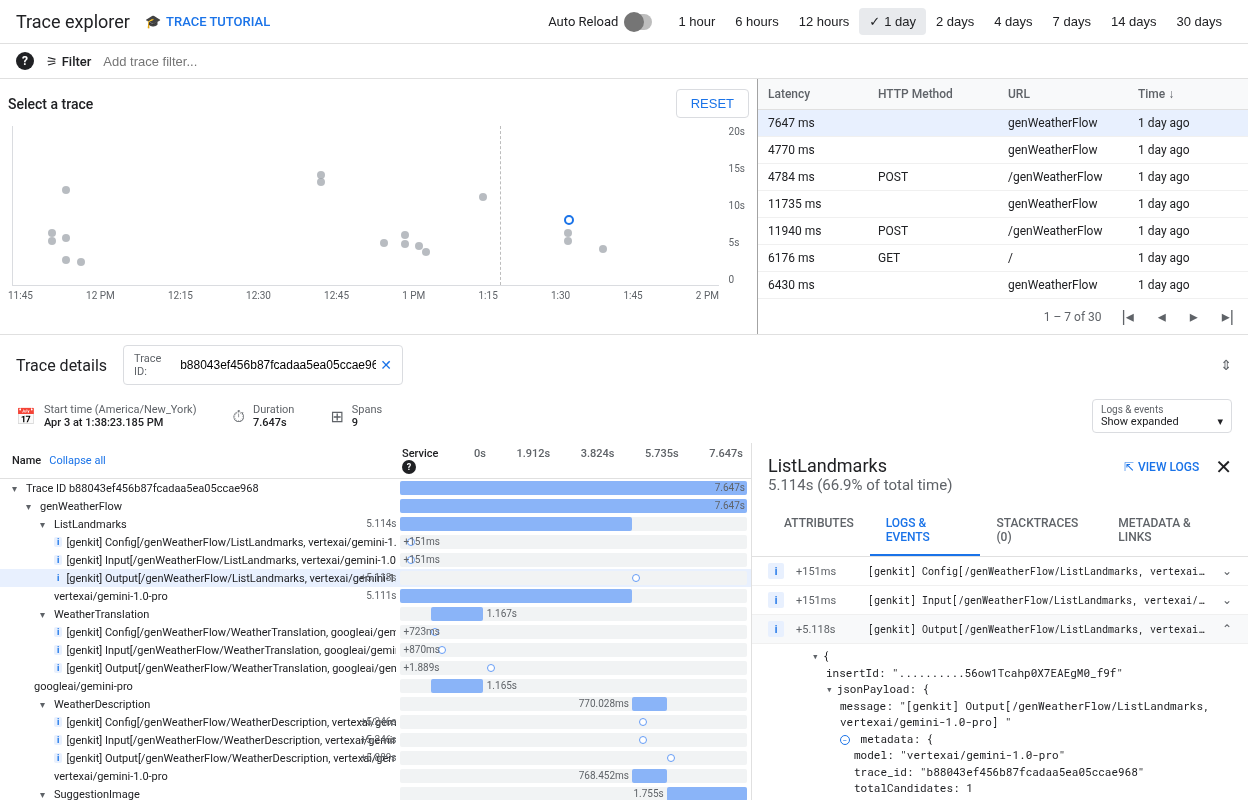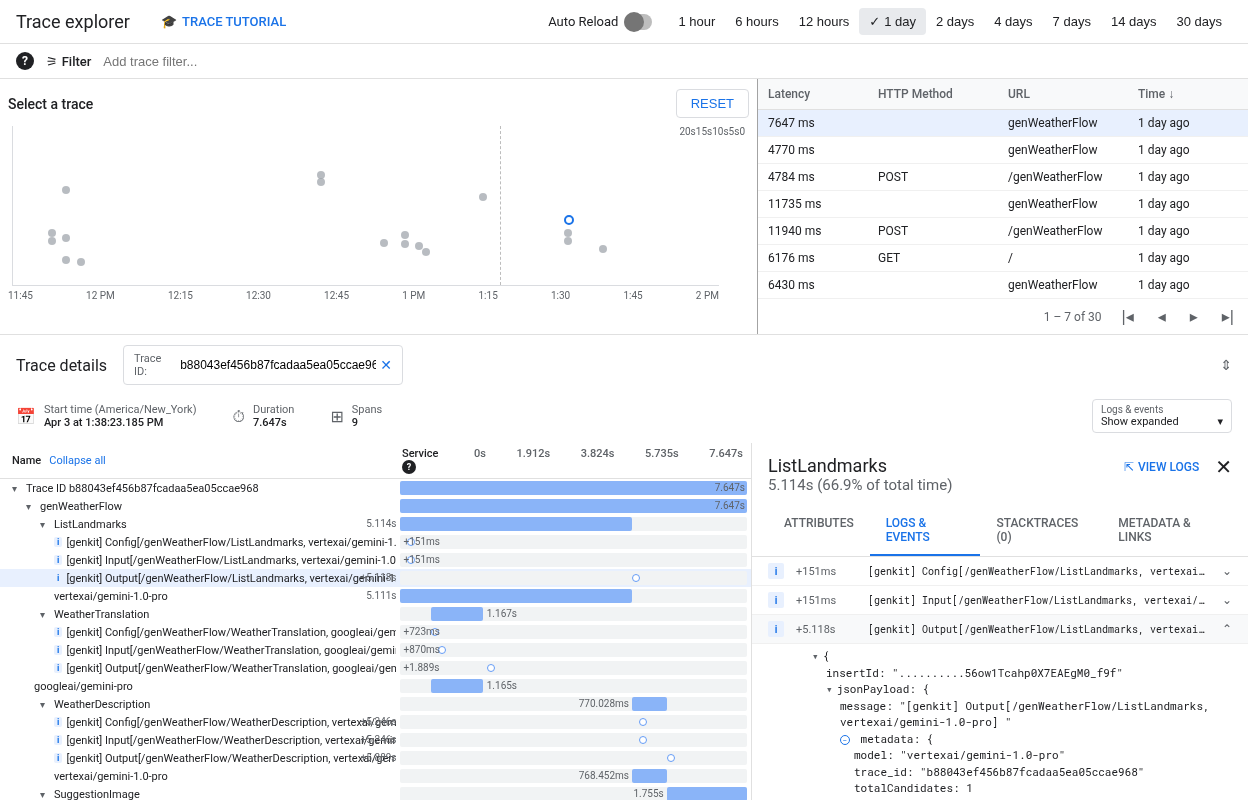--- a/index.html
+++ b/index.html
@@ -1,37 +1,37 @@
 <!DOCTYPE html>
 <html><head>
 <meta charset="utf-8">
 <style>
 * { box-sizing: border-box; margin: 0; padding: 0; }
 body { font-family: Roboto, Arial, sans-serif; font-size: 13px; color: #202124; background: #fff; width: 1248px; height: 800px; overflow: hidden; }
 .header { display: flex; align-items: center; padding: 8px 16px; border-bottom: 1px solid #e0e0e0; }
-.header h1 { font-size: 18px; font-weight: 400; margin-right: 32px; }
+.header h1 { font-size: 18px; font-weight: 400; margin-right: 16px; }
 .tutorial-link { color: #1a73e8; font-size: 13px; font-weight: 500; display: flex; align-items: center; gap: 4px; }
 .header-spacer { flex: 1; }
 .auto-reload { display: flex; align-items: center; gap: 6px; margin-right: 16px; font-size: 13px; }
 .toggle-off { width: 28px; height: 16px; background: #bdbdbd; border-radius: 8px; position: relative; }
 .toggle-off::after { content: ''; position: absolute; left: 0; top: -2px; width: 20px; height: 20px; background: #757575; border-radius: 50%; display: flex; align-items: center; justify-content: center; }
 .time-range { display: flex; gap: 0; }
 .time-btn { padding: 6px 10px; font-size: 13px; font-weight: 400; color: #202124; background: none; border: none; cursor: pointer; border-radius: 4px; }
 .time-btn.active { background: #e8eaed; display: flex; align-items: center; gap: 4px; }
 .filter-bar { display: flex; align-items: center; padding: 8px 16px; border-bottom: 1px solid #e0e0e0; gap: 12px; }
 .help-icon { width: 18px; height: 18px; background: #202124; color: #fff; border-radius: 50%; display: flex; align-items: center; justify-content: center; font-size: 12px; font-weight: bold; }
 .filter-label { display: flex; align-items: center; gap: 4px; font-weight: 500; }
 .filter-input { border: none; outline: none; font-size: 13px; flex: 1; color: #80868b; }
 .top-section { display: flex; border-bottom: 1px solid #e0e0e0; }
 .chart-area { flex: 1; padding: 10px 8px; border-right: 1px solid #a3a3a3; }
 .chart-header { display: flex; justify-content: space-between; align-items: center; margin-bottom: 8px; }
 .chart-title { font-size: 14px; font-weight: 500; }
 .reset-btn { color: #1a73e8; font-size: 13px; font-weight: 500; background: none; border: 1px solid #dadce0; padding: 6px 14px; border-radius: 4px; }
 .scatter-plot { height: 160px; position: relative; border-left: 1px solid #dadce0; border-bottom: 1px solid #dadce0; margin-left: 4px; margin-right: 30px; }
-.y-axis { position: absolute; right: -26px; top: 0; height: 100%; display: flex; flex-direction: row; justify-content: space-between; font-size: 10px; color: #5f6368; }
+.y-axis { position: absolute; right: -26px; top: 0; height: 100%; display: flex; flex-direction: column; justify-content: space-between; font-size: 10px; color: #5f6368; }
 .x-axis { display: flex; justify-content: space-between; margin-top: 4px; font-size: 10px; color: #5f6368; margin-right: 30px; }
 .dot { position: absolute; width: 8px; height: 8px; background: #9aa0a6; border-radius: 50%; opacity: 0.7; }
 .dot.selected { background: #fff; border: 2px solid #1a73e8; width: 10px; height: 10px; opacity: 1; }
 .vline { position: absolute; border-left: 1px dashed #bdbdbd; height: 100%; top: 0; }
 .trace-table { width: 490px; font-size: 12px; }
 .trace-table-header { display: flex; background: #f8f9fa; border-bottom: 1px solid #e0e0e0; }
 .trace-table-header div { padding: 8px 10px; font-weight: 500; color: #5f6368; }
 .trace-row { display: flex; border-bottom: 1px solid #f0f0f0; cursor: pointer; }
 .trace-row.selected { background: #e8f0fe; }
 .trace-row div { padding: 6px 10px; }

